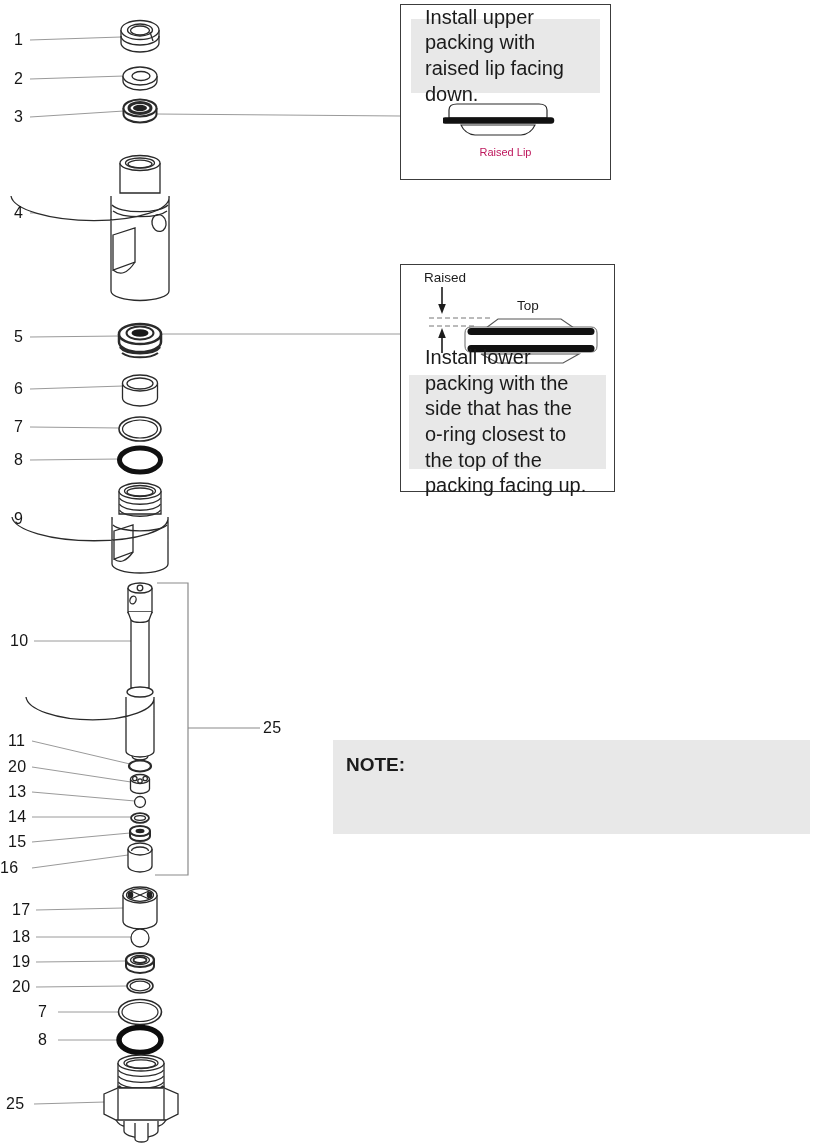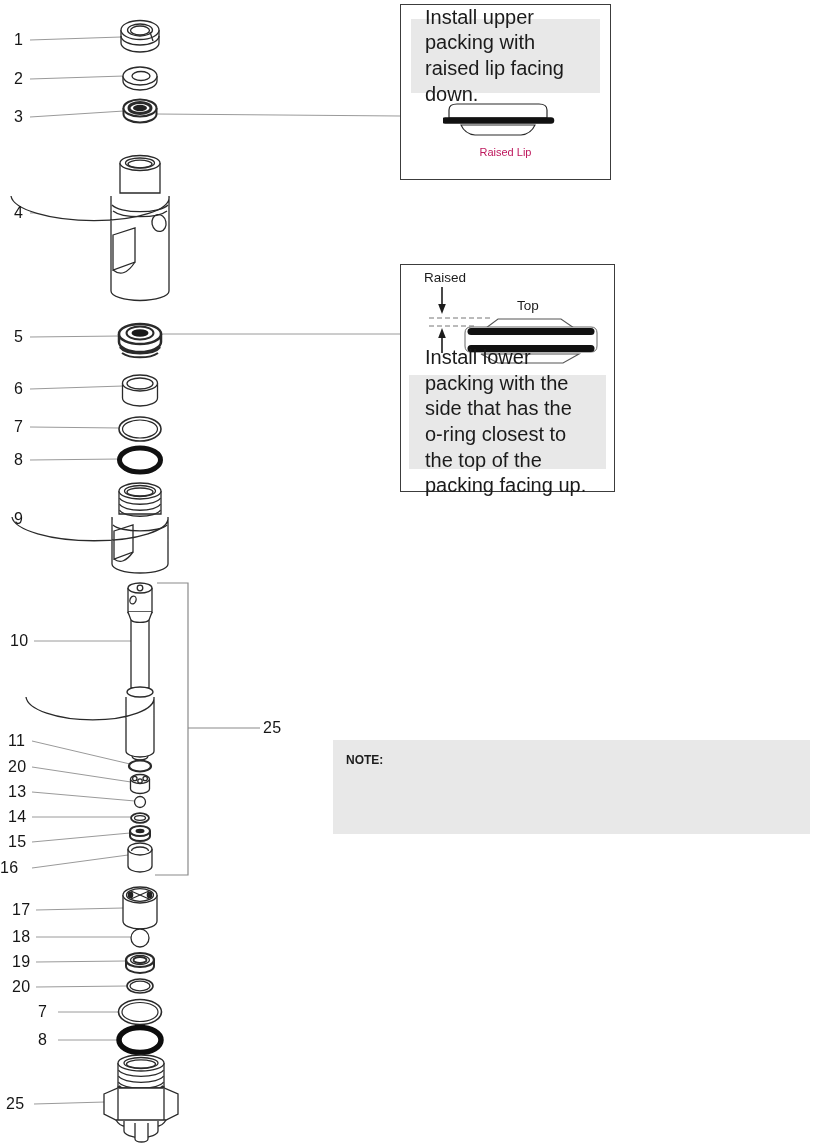--- a/index.html
+++ b/index.html
@@ -20,21 +20,21 @@
     font-size:20px;line-height:1.28;color:#1b1b1b;
     display:flex;align-items:center;justify-content:center;
   }
   .callout-caption{
     position:absolute;width:100%;text-align:center;font-size:11px;color:#be185d;
   }
   .mini-label{position:absolute;font-size:13.5px;color:#1b1b1b;}
   .note-box{
     position:absolute;left:333px;top:740px;width:477px;height:94px;
     background:#e8e8e8;box-sizing:border-box;display:flex;
-    padding:13px 8px 0 13px;font-weight:bold;font-size:12px;line-height:1.25;
+    padding:13px 8px 0 13px;font-weight:bold;font-size:19px;line-height:1.25;
   }
   .note-label{flex:0 0 58px;}
   .note-text{flex:1;}
   svg .ln{stroke:#2a2a2a;stroke-width:1.3;fill:none;}
   svg .lw{stroke:#2a2a2a;stroke-width:1.3;fill:#fff;}
   svg .leader{stroke:#9a9a9a;stroke-width:1;fill:none;}
   svg .bracket{stroke:#8a8a8a;stroke-width:1.2;fill:none;}
 </style>
 </head>
 <body>

